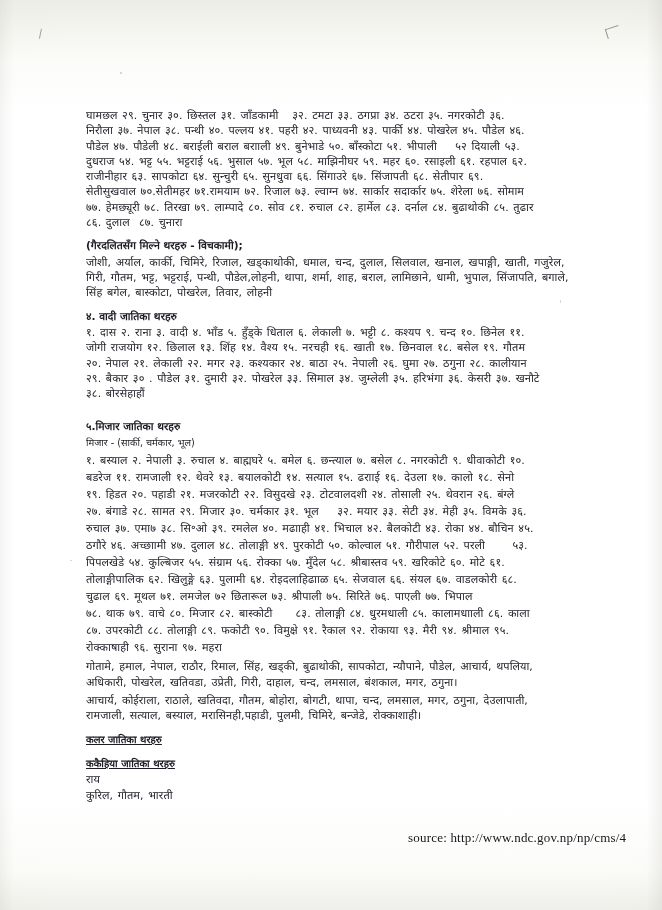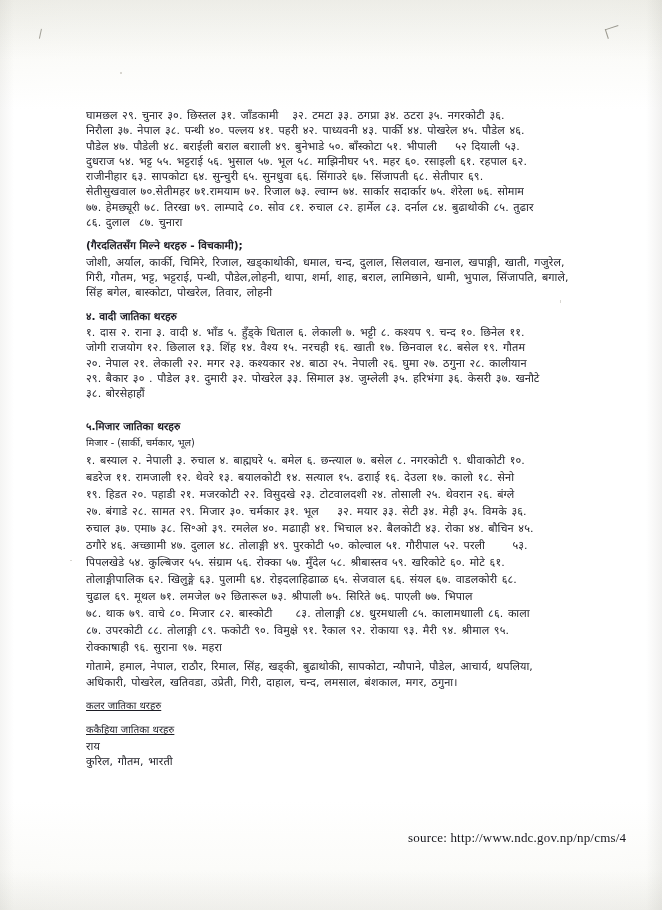--- a/index.html
+++ b/index.html
@@ -111,21 +111,21 @@
   .block {
     margin-bottom: 3px;
   }
 
   .block-gap {
     height: 6px;
   }
 
   .small-heading {
     font-size: 10px;
-    font-weight: normal;
+    font-weight: bold;
     text-decoration: underline;
   }
 
   #source {
     position: absolute;
     left: 408px;
     top: 830px;
     font-family: "Liberation Serif", serif;
     font-size: 13px;
     color: #16161c;
@@ -232,20 +232,24 @@
 ८७. उपरकोटी ८८. तोलाङ्गी ८९. फकोटी ९०. विमुक्षे ९१. रैकाल ९२. रोकाया ९३. मैरी ९४. श्रीमाल ९५.
 रोक्काषाही ९६. सुराना ९७. महरा</div>
     </div>
 
 
     <div class="block">
       <div class="para">गोतामे, हमाल, नेपाल, राठौर, रिमाल, सिंह, खड्की, बुढाथोकी, सापकोटा, न्यौपाने, पौडेल, आचार्य, थपलिया,
 अधिकारी, पोखरेल, खतिवडा, उप्रेती, गिरी, दाहाल, चन्द, लमसाल, बंशकाल, मगर, ठगुना।</div>
     </div>
 
+    <div class="block">
+      <div class="para">आचार्य, कोईराला, राठाले, खतिवदा, गौतम, बोहोरा, बोगटी, थापा, चन्द, लमसाल, मगर, ठगुना, देउलापाती,
+रामजाली, सत्याल, बस्याल, मरासिनही,पहाडी, पुलमी, चिमिरे, बन्जेडे, रोक्काशाही।</div>
+    </div>
 
     <div class="heading-line">
       <span class="heading small-heading">कलर जातिका थरहरु</span>
     </div>
 
     <div class="heading-line">
       <span class="heading small-heading">ककैहिया जातिका थरहरु</span>
     </div>
     <div class="para">राय</div>
 

